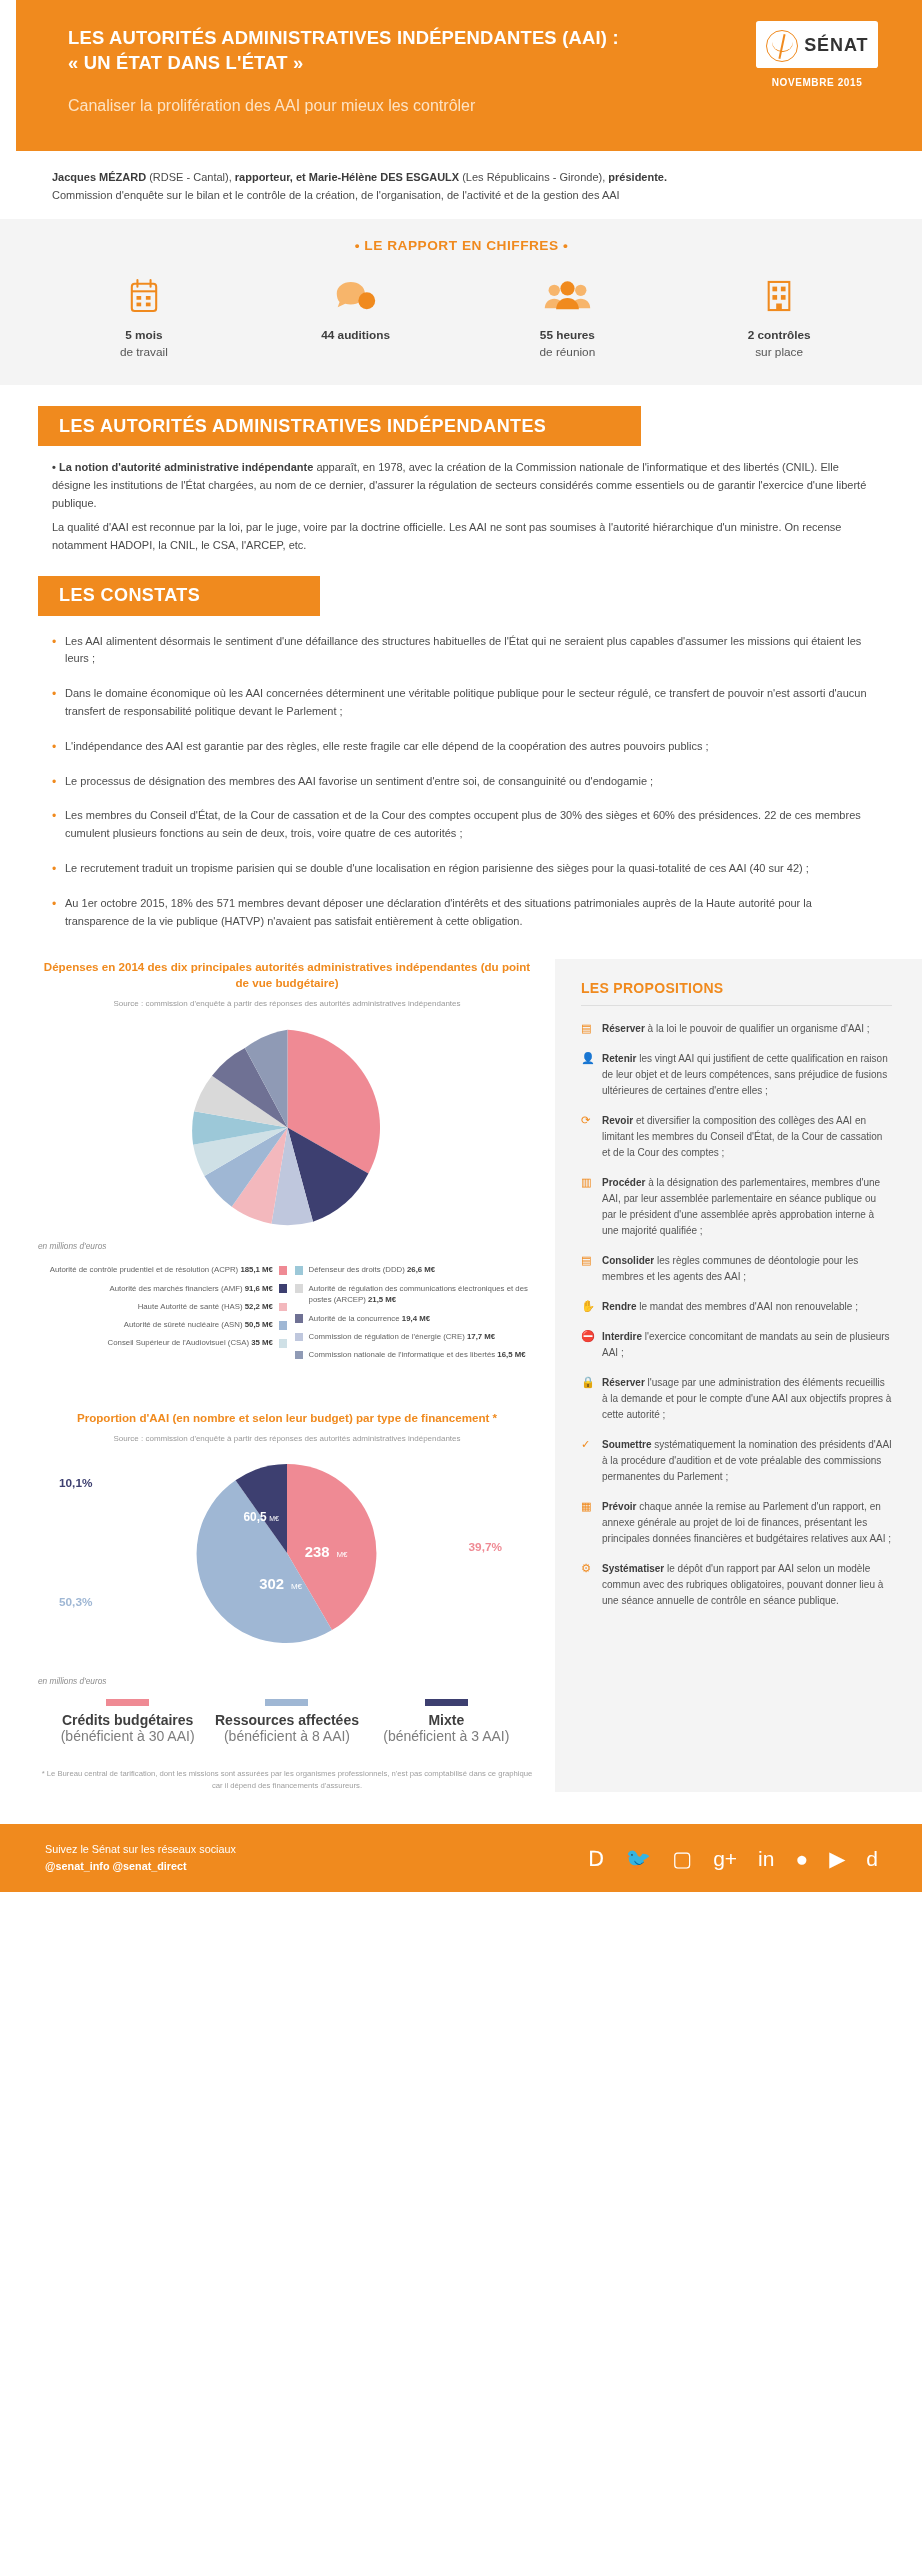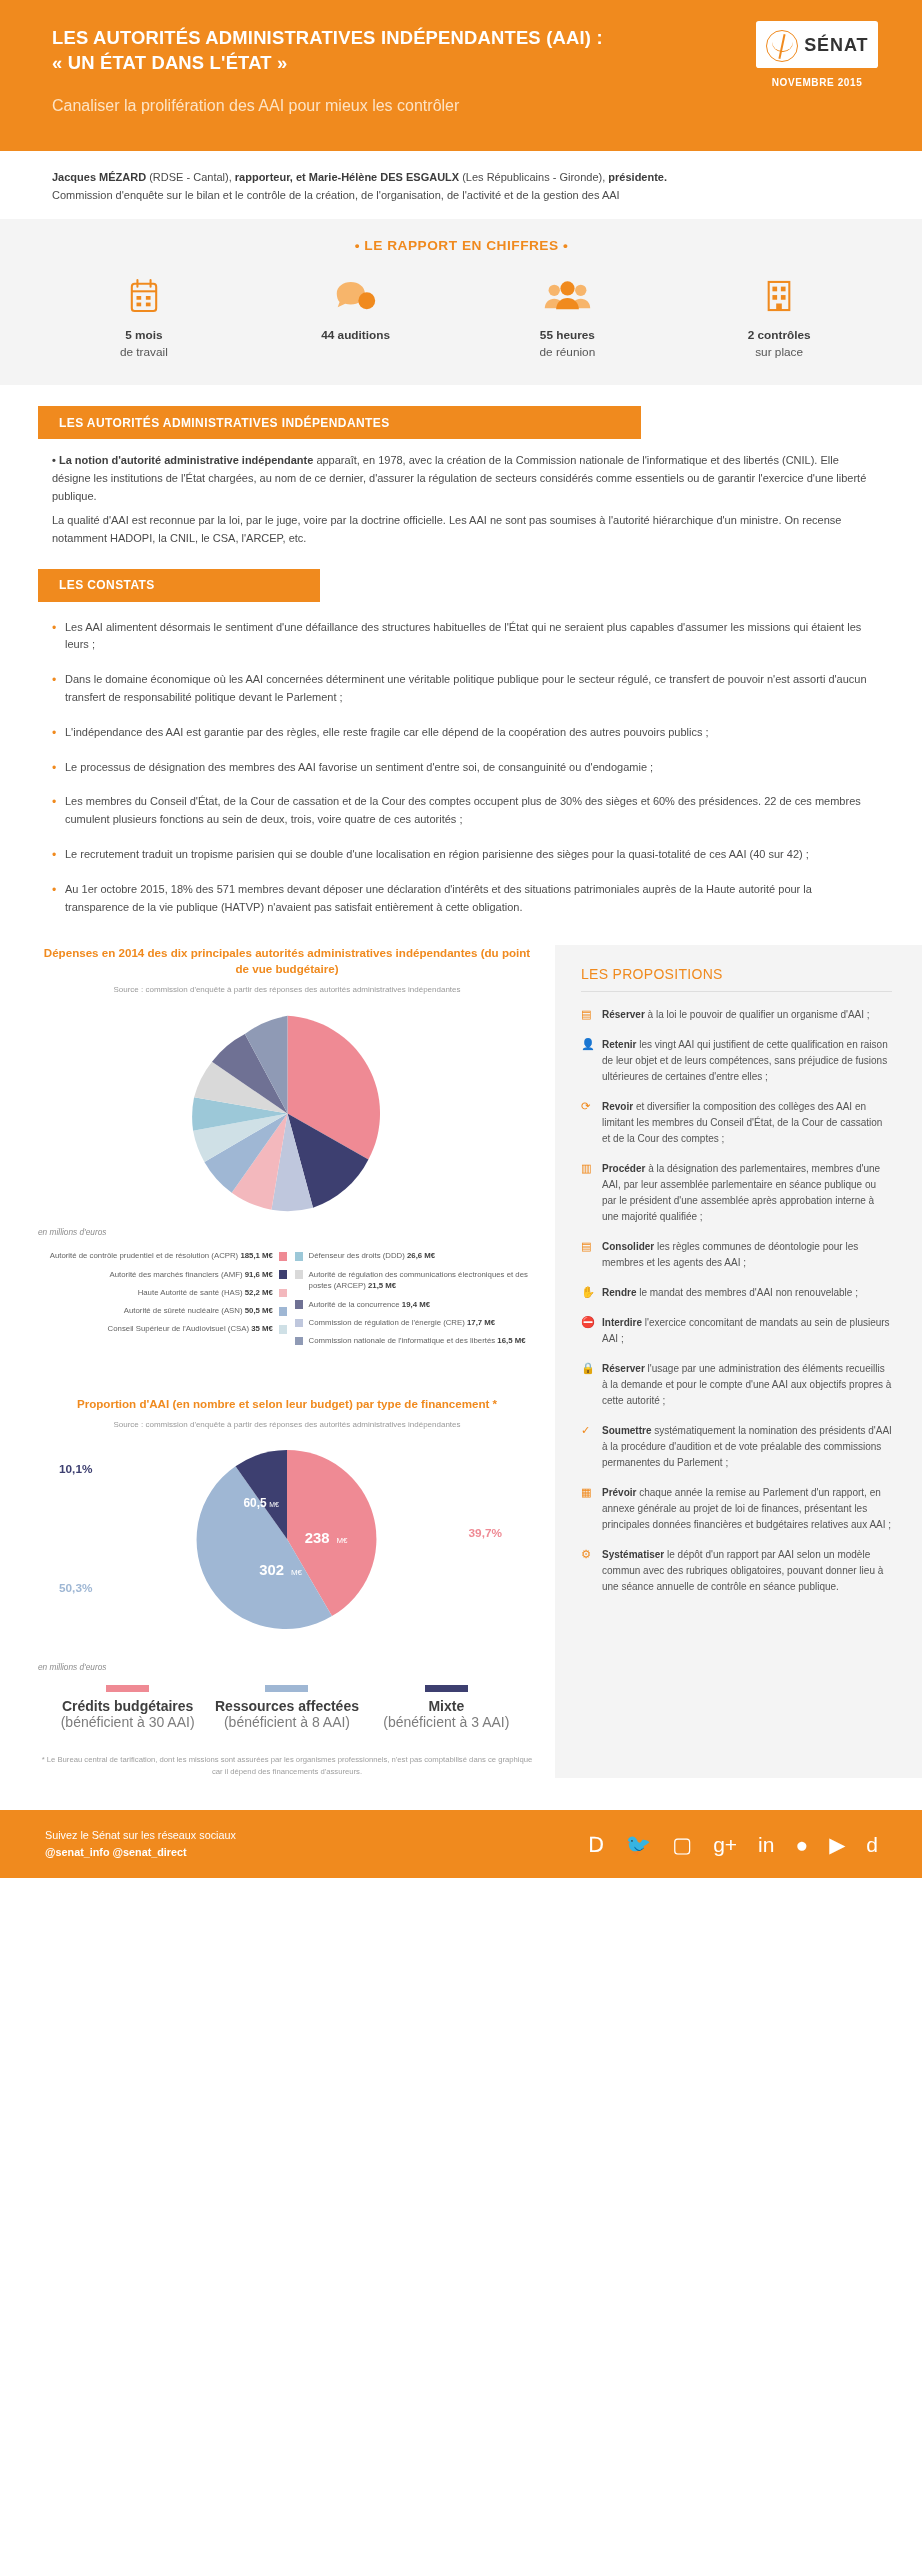--- a/index.html
+++ b/index.html
@@ -11,20 +11,21 @@
   }
   .page { width: 923px; position: relative; }
 
   
   .header {
     background: #f08a1e;
     color: #fff;
     padding: 26px 52px 31px 52px;
     position: relative;
     min-height: 151px;
+    margin-left: 16px;
   }
   .header h1 {
     font-size: 18.4px;
     line-height: 1.35;
     font-weight: bold;
     letter-spacing: 0.2px;
     max-width: 603px;
   }
   .header .subtitle {
     margin-top: 21px;
@@ -94,21 +95,21 @@
   .fig { width: 155px; text-align: center; }
   .fig .icon { height: 43px; display:flex; align-items:center; justify-content:center; margin-bottom:9.4px;}
   .fig .val { font-size: 11.8px; color: #565656; line-height: 1.45;}
   .fig .val b { color: #3f3f3f; }
 
   
   .bar {
     background: #f08a1e;
     color: #fff;
     font-weight: bold;
-    font-size: 12px;
+    font-size: 18px;
     letter-spacing: 0.4px;
     padding: 9.4px 0 9.4px 21px;
     margin: 21px 38px 0 38px;
     width: 603px;
   }
   .section-body {
     padding: 13px 52px 0 52px;
     font-size: 11px;
     line-height: 1.62;
   }
@@ -175,21 +176,21 @@
   .legend2 { display:flex; justify-content: center; margin-top: 13px; font-size: 14px; text-align:center; }
   .legend2 .l2 { width: 32%; }
   .legend2 .l2 .sw { height: 6.6px; width: 43px; margin: 0 auto 5.6px auto;}
   .legend2 b { color:#3f3f3f; display:block; }
   .legend2 span { color:#7d7d7d;}
   .footnote { margin-top: 24.5px; font-size: 7.7px; color: #a0a0a0; text-align: center; line-height: 1.55;}
 
   
   .prop-title {
     color: #f08a1e;
-    font-weight: normal;
+    font-weight: bold;
     font-size: 14px;
     letter-spacing: 0.3px;
     padding-bottom: 9.4px;
     border-bottom: 0.9px solid #dedede;
     margin-bottom: 15px;
   }
   .prop {
     display: flex;
     font-size: 10px;
     line-height: 1.6;

